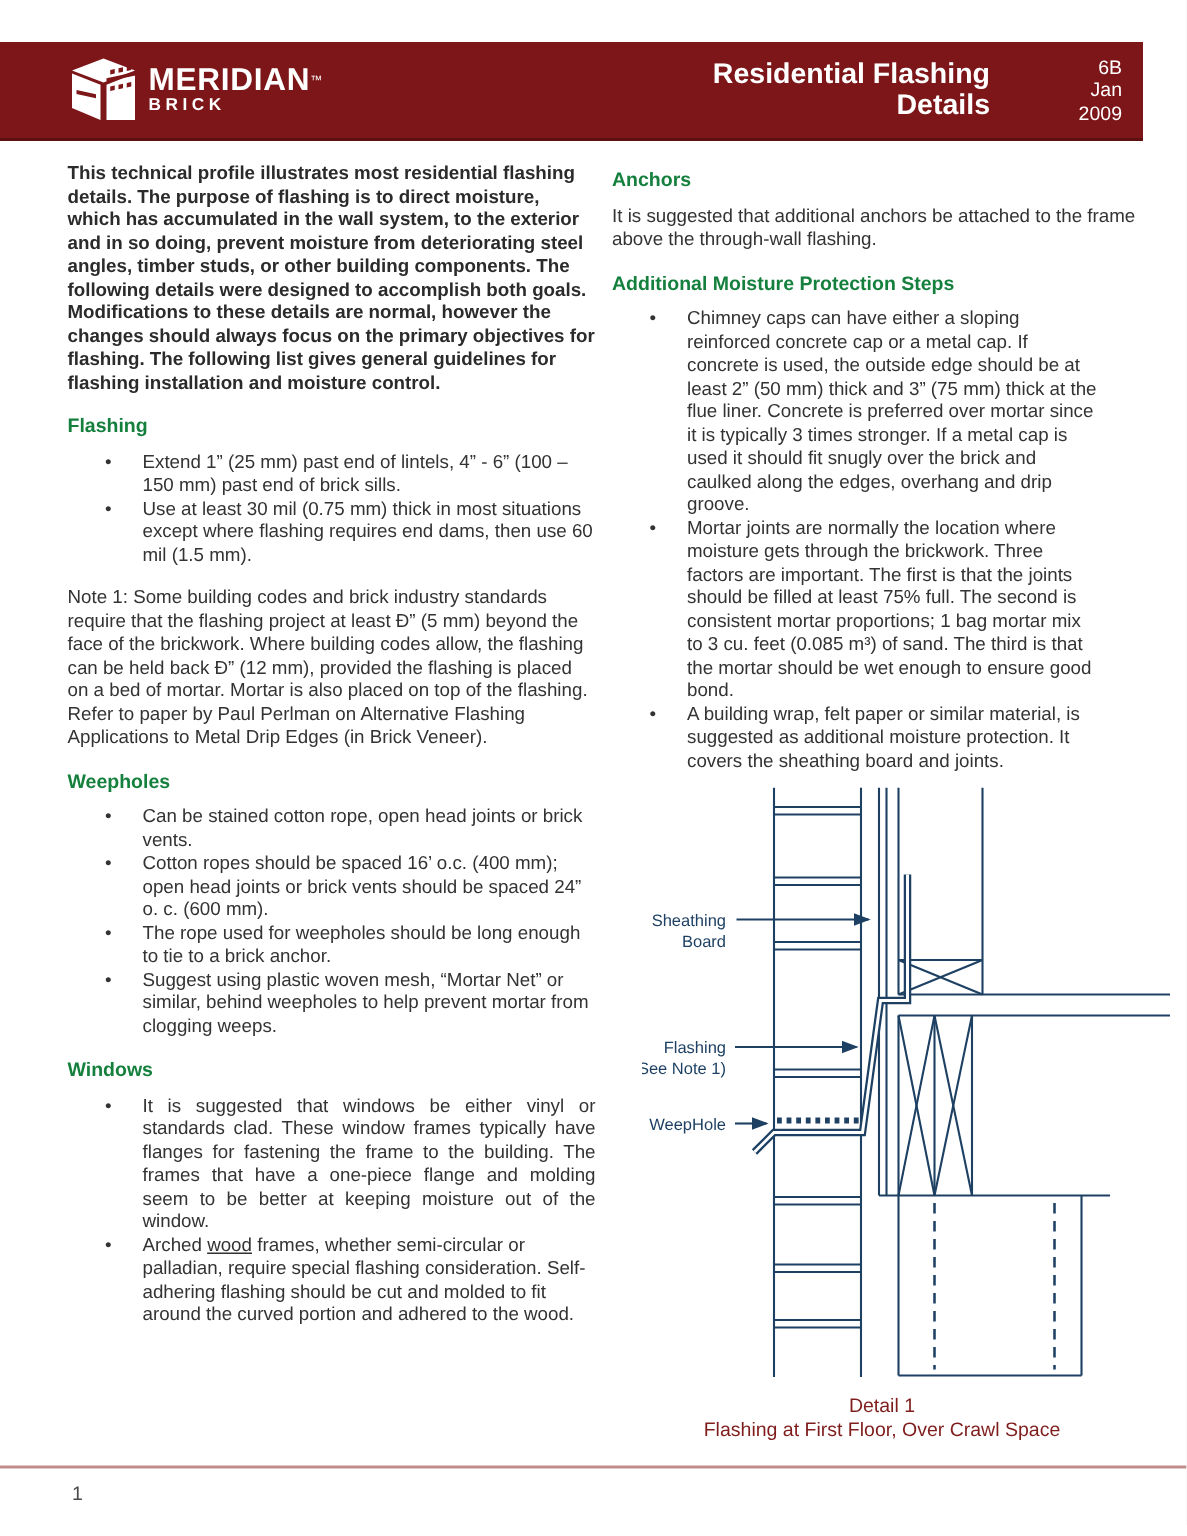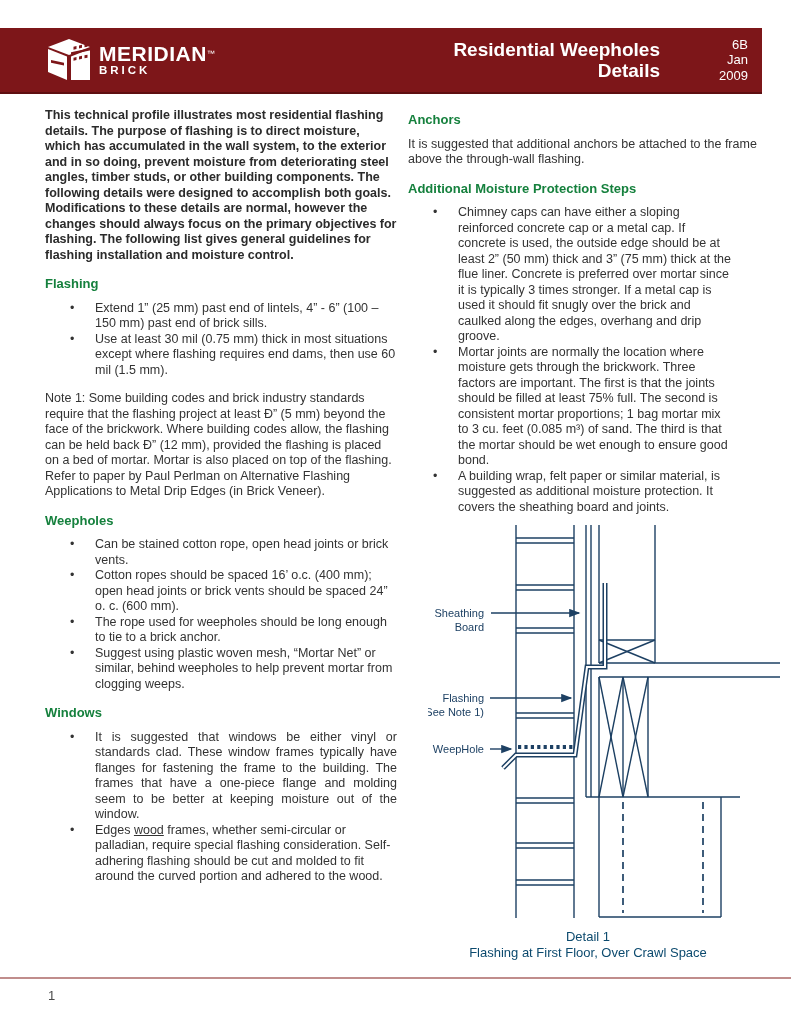--- a/index.html
+++ b/index.html
@@ -37,21 +37,21 @@
   p.body-p { margin:9px 0 0 0; }
   ul.blist { margin:9px 0 0 0; padding:0 0 0 50px; list-style:none; }
   ul.blist-r { padding-right:38px; }
   ul.blist li { position:relative; }
   ul.blist li::before { content:"\2022"; position:absolute; left:-25px; top:0; }
   .just { text-align:justify; }
   .uln { text-decoration:underline; }
   
   .diagram-block { margin-top:10px; }
   .diagram-svg { display:block; margin-left:20px; }
-  .diag-caption { width:360px; text-align:center; font-size:13px; line-height:16px; color:#0c4a6e; margin-top:4px; }
+  .diag-caption { width:360px; text-align:center; font-size:13px; line-height:16px; color:#7f1d1d; margin-top:4px; }
   
   .footer-rule { position:absolute; left:0; top:977px; width:791px; height:2px; background:#c08d8c; }
   .footer-page { position:absolute; left:48px; top:988px; font-size:13px; color:#4a4a4a; }
   .footer-links { position:absolute; left:0; top:988px; width:791px; text-align:center; font-size:13px; color:#b13438; }
   .footer-links a { color:#b13438; text-decoration:none; }
   .footer-sep { color:#c98a8a; padding:0 8px; }
 </style>
 </head>
 <body>
 
@@ -75,21 +75,21 @@
           <rect x="38.5" y="25.5" width="3" height="3" transform="skewY(-12)"></rect>
           <rect x="25" y="19.5" width="21" height="2.2" transform="skewY(-12)"></rect>
         </g>
       </svg>
       <div class="logo-text">
         <div class="logo-word"><span>MERIDIAN</span><span class="logo-tm">™</span></div>
         <div class="logo-sub">BRICK</div>
       </div>
     </div>
     <div class="band-title">
-      <div>Residential Weepholes</div>
+      <div>Residential Flashing</div>
       <div>Details</div>
     </div>
     <div class="band-doc">
       <div>6B</div>
       <div>Jan</div>
       <div>2009</div>
     </div>
   </div>
 
   <div class="col col-left">
@@ -107,21 +107,21 @@
     <ul class="blist">
       <li>Can be stained cotton rope, open head joints or brick vents.</li>
       <li>Cotton ropes should be spaced 16’ o.c. (400 mm); open head joints or brick vents should be spaced 24” o. c. (600 mm).</li>
       <li>The rope used for weepholes should be long enough to tie to a brick anchor.</li>
       <li>Suggest using plastic woven mesh, “Mortar Net” or similar, behind weepholes to help prevent mortar from clogging weeps.</li>
     </ul>
 
     <div class="sec-h">Windows</div>
     <ul class="blist">
       <li class="just">It is suggested that windows be either vinyl or standards clad. These window frames typically have flanges for fastening the frame to the building. The frames that have a one-piece flange and molding seem to be better at keeping moisture out of the window.</li>
-      <li><span>Edges </span><span class="uln">wood</span><span> frames, whether semi-circular or palladian, require special flashing consideration. Self-adhering flashing should be cut and molded to fit around the curved portion and adhered to the wood.</span></li>
+      <li><span>Arched </span><span class="uln">wood</span><span> frames, whether semi-circular or palladian, require special flashing consideration. Self-adhering flashing should be cut and molded to fit around the curved portion and adhered to the wood.</span></li>
     </ul>
   </div>
 
   <div class="col col-right">
     <div class="sec-h" style="margin-top:4px">Anchors</div>
     <p class="body-p">It is suggested that additional anchors be attached to the frame above the through-wall flashing.</p>
 
     <div class="sec-h">Additional Moisture Protection Steps</div>
     <ul class="blist blist-r">
       <li>Chimney caps can have either a sloping reinforced concrete cap or a metal cap. If concrete is used, the outside edge should be at least 2” (50 mm) thick and 3” (75 mm) thick at the flue liner. Concrete is preferred over mortar since it is typically 3 times stronger. If a metal cap is used it should fit snugly over the brick and caulked along the edges, overhang and drip groove.</li>

